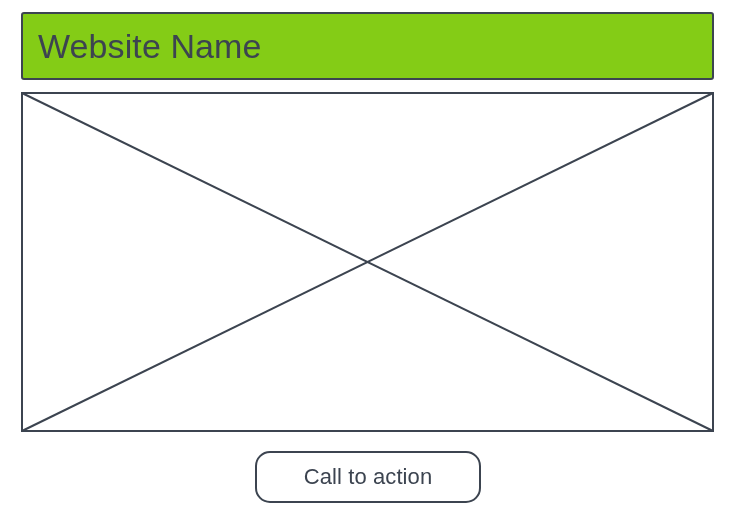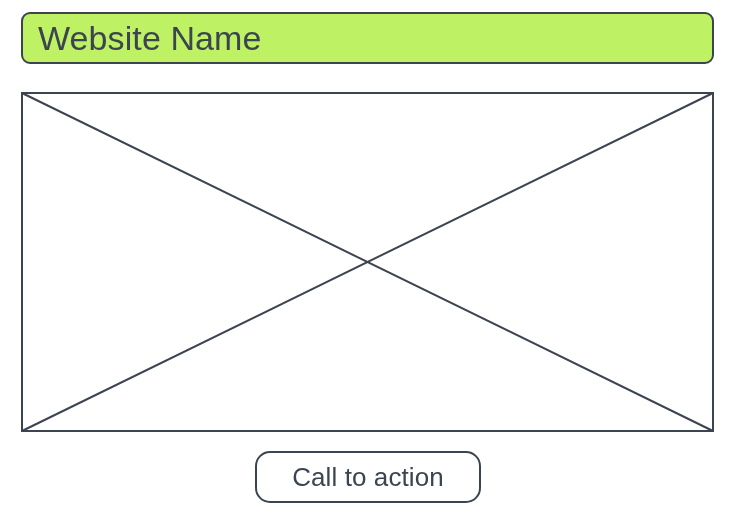--- a/index.html
+++ b/index.html
@@ -24,25 +24,25 @@
     height: 519px;
     background: #ffffff;
   }
 
   
   .header-box {
     position: absolute;
     left: 21px;
     top: 12px;
     width: 693px;
-    height: 52px;
+    height: 68px;
     box-sizing: border-box;
     border: 2px solid #3c4450;
-    border-radius: 9px;
-    background: #bef264;
+    border-radius: 3px;
+    background: #84cc16;
     display: flex;
     align-items: center;
   }
   .header-title {
     margin-left: 15px;
     font-size: 34px;
     line-height: 1;
     font-weight: 400;
     color: #3c4450;
     letter-spacing: 0.1px;
@@ -75,21 +75,21 @@
     box-sizing: border-box;
     border: 2px solid #3c4450;
     border-radius: 15px;
     background: #ffffff;
     display: flex;
     align-items: center;
     justify-content: center;
     cursor: pointer;
   }
   .cta-label {
-    font-size: 26px;
+    font-size: 22px;
     line-height: 1;
     font-weight: 400;
     color: #3c4450;
     letter-spacing: 0.1px;
     white-space: nowrap;
   }
 </style>
 </head>
 <body>
 

